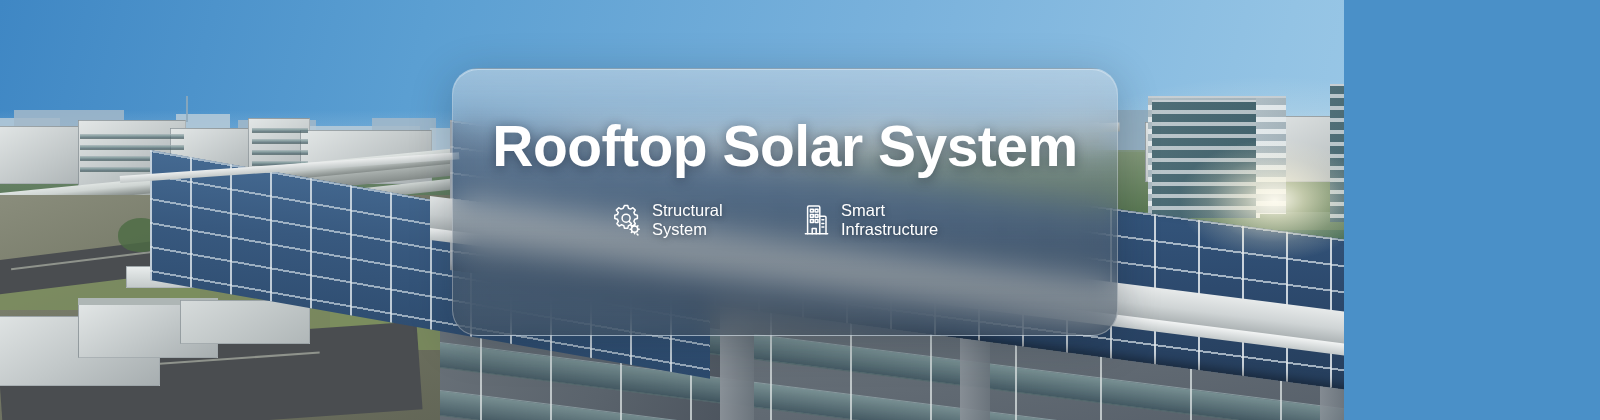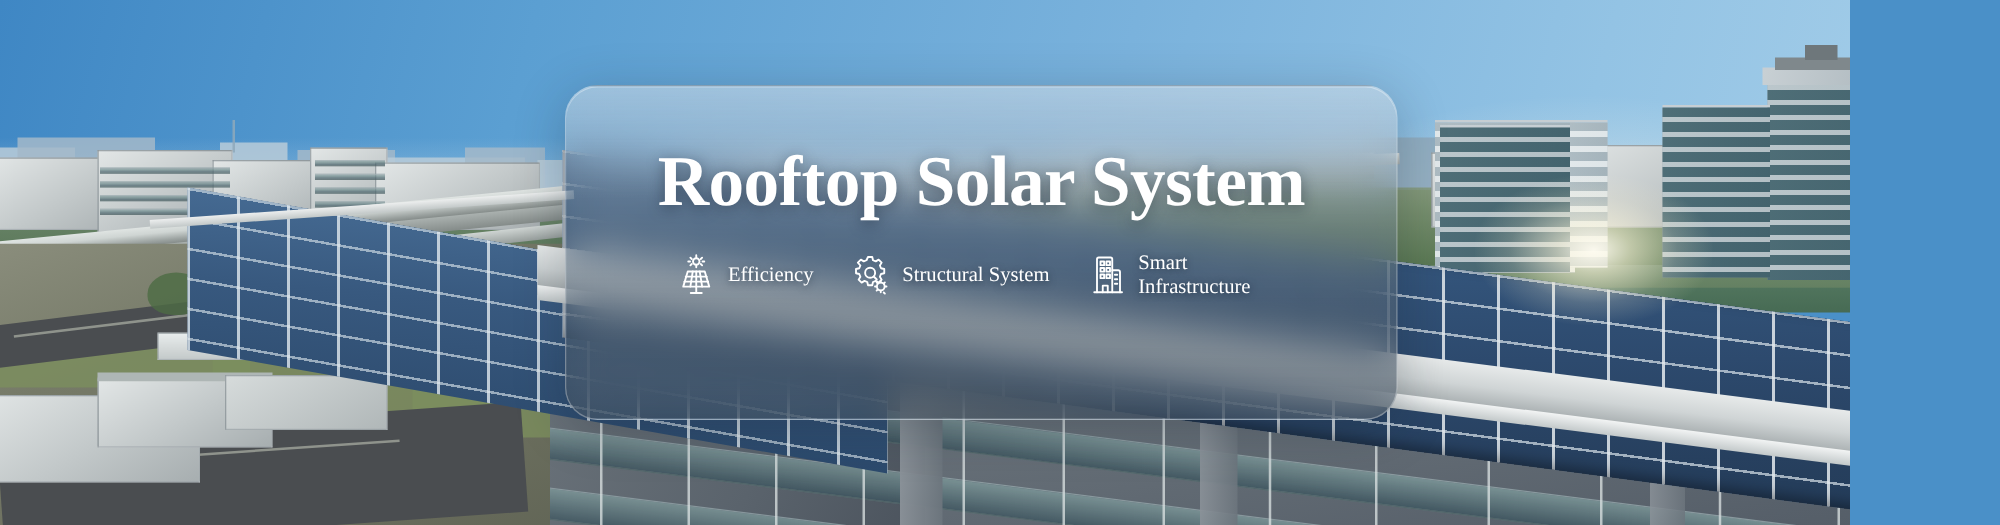--- a/index.html
+++ b/index.html
@@ -4,21 +4,21 @@
 <style>
   * { margin:0; padding:0; box-sizing:border-box; }
   html, body { width:1600px; height:420px; overflow:hidden; }
   body {
     font-family:"Liberation Sans", sans-serif;
     background:#4a90c8;
     position:relative;
   }
 
   
-  .stage { position:absolute; inset:0; width:1480px; height:420px; overflow:hidden;font-family:Liberation Serif, serif; }
+  .stage { position:absolute; inset:0; width:1344px; height:420px; overflow:hidden; }
 
   
   .sky {
     position:absolute; left:0; top:0; width:1600px; height:230px;
     background:
       radial-gradient(ellipse 420px 200px at 1270px 200px, rgba(255,250,235,.55) 0%, rgba(255,250,235,0) 62%),
       linear-gradient(105deg, #3f87c4 0%, #5b9fd2 26%, #7ab2dc 55%, #93c3e4 78%, #a8d0ea 100%);
   }
   .haze {
     position:absolute; left:0; top:110px; width:1600px; height:120px;
@@ -378,33 +378,20 @@
   </div>
 
   <div class="glasscard">
     <div class="card-inner">
 
       <h1 class="title">Rooftop Solar System</h1>
 
 
       <div class="features">
 
-        <div class="feature">
-          <span class="ic">
-            <svg viewBox="0 0 32 34" fill="none" stroke="#ffffff" stroke-width="1.5" stroke-linecap="round" stroke-linejoin="round">
-              <circle cx="16" cy="6.2" r="2.6"></circle>
-              <path d="M16 1.2v1.6M16 9.6v1.2M11.3 3.1l1.1 1.1M19.6 8.2l1.1 1.1M20.7 3.1l-1.1 1.1M12.4 8.2l-1.1 1.1M9.6 6.2h1.4M21 6.2h1.4"></path>
-              <path d="M9.2 14.2h13.6l3.6 12.1H5.6z"></path>
-              <path d="M7.6 18.3h16.8M6.5 22.3h19"></path>
-              <path d="M13.2 14.2 11.3 26.3M16 14.2v12.1M18.8 14.2l1.9 12.1"></path>
-              <path d="M16 26.3v4.8M11.6 31.4h8.8"></path>
-            </svg>
-          </span>
-          <span class="lbl nowrap">Efficiency</span>
-        </div>
 
 
         <div class="feature">
           <span class="ic">
             <svg viewBox="0 0 32 34" fill="none" stroke="#ffffff" stroke-width="1.5" stroke-linecap="round" stroke-linejoin="round">
               <path d="M13.4 2.6h3.4l.6 2.6 2.2.9 2.3-1.4 2.4 2.4-1.4 2.3.9 2.2 2.6.6v3.4l-2.6.6-.9 2.2 1.4 2.3-2.4 2.4-2.3-1.4-2.2.9-.6 2.6h-3.4l-.6-2.6-2.2-.9-2.3 1.4-2.4-2.4 1.4-2.3-.9-2.2-2.6-.6v-3.4l2.6-.6.9-2.2L5.3 7.1l2.4-2.4 2.3 1.4 2.2-.9z"></path>
               <circle cx="15.1" cy="15.2" r="4"></circle>
               <path d="m18 18.2 2.4 2.4"></path>
               <circle cx="23.6" cy="26.2" r="3.1"></circle>
               <path d="M23.6 21.6v1.2M23.6 29.6v1.2M19 26.2h1.2M27 26.2h1.2M20.3 22.9l.9.9M26 31l.9.9M26.9 22.9l-.9.9M21.2 28.6l-.9.9"></path>

